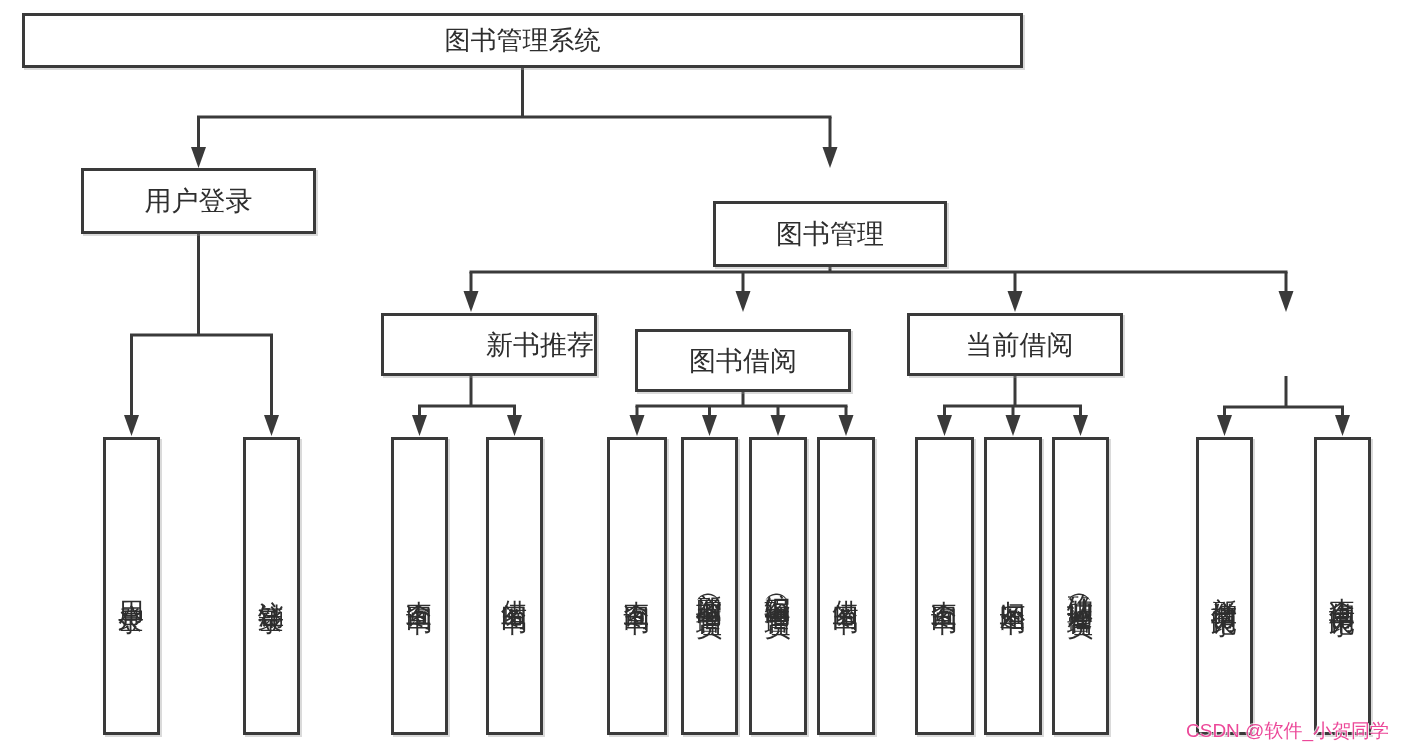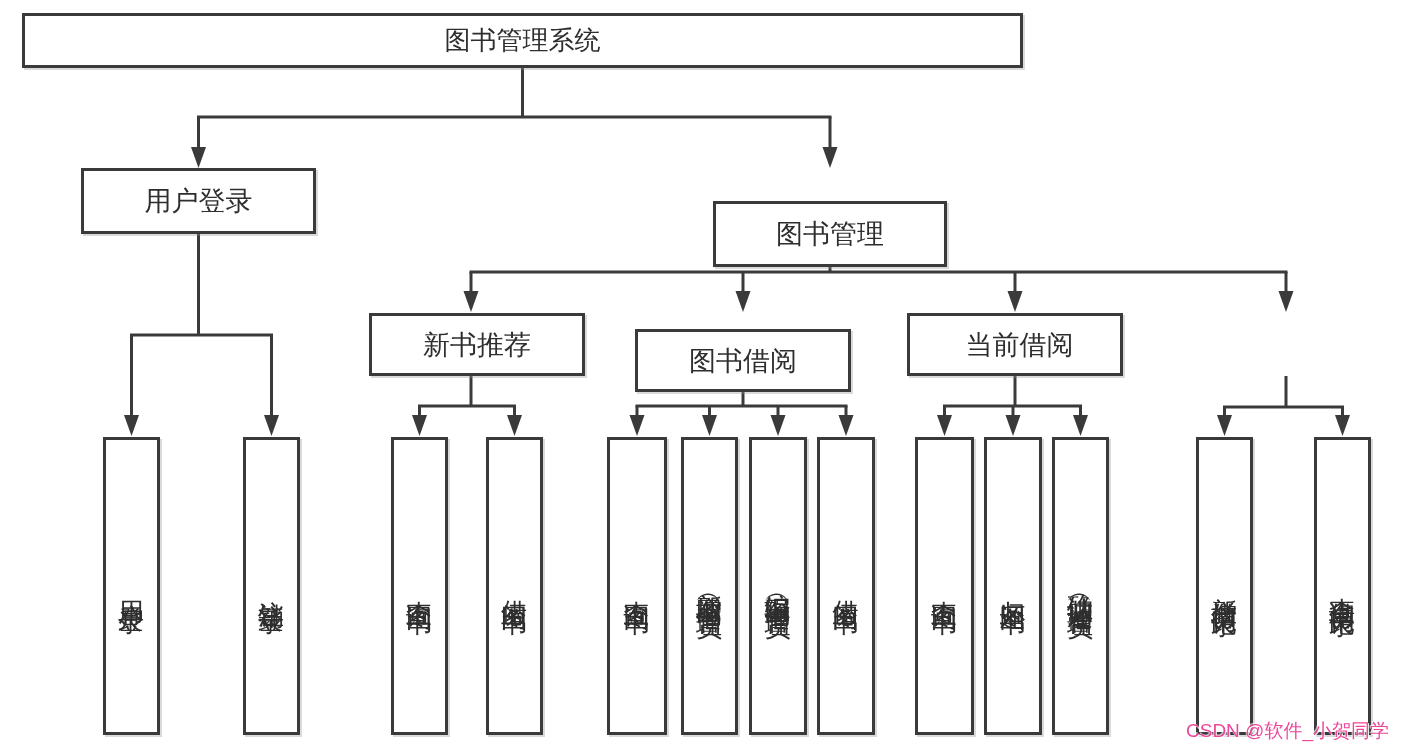--- a/index.html
+++ b/index.html
@@ -135,21 +135,21 @@
     <span>图书管理系统</span>
   </div>
 
   <div class="node l2-node" style="left:81px;width:235px;">
     <span>用户登录</span>
   </div>
   <div class="node l2-node" style="left:713px;width:234px;margin-top:33px;">
     <span>图书管理</span>
   </div>
 
-  <div class="node l3-node" style="left:369px;">
+  <div class="node l3-node" style="left:381px;justify-content:flex-end;">
     <span>新书推荐</span>
   </div>
   <div class="node l3-node" style="left:635px;margin-top:16px;">
     <span>图书借阅</span>
   </div>
   <div class="node l3-node" style="left:907px;padding-left:9px;">
     <span>当前借阅</span>
   </div>
 
   <div class="node leaf-node" style="left:103px;">

